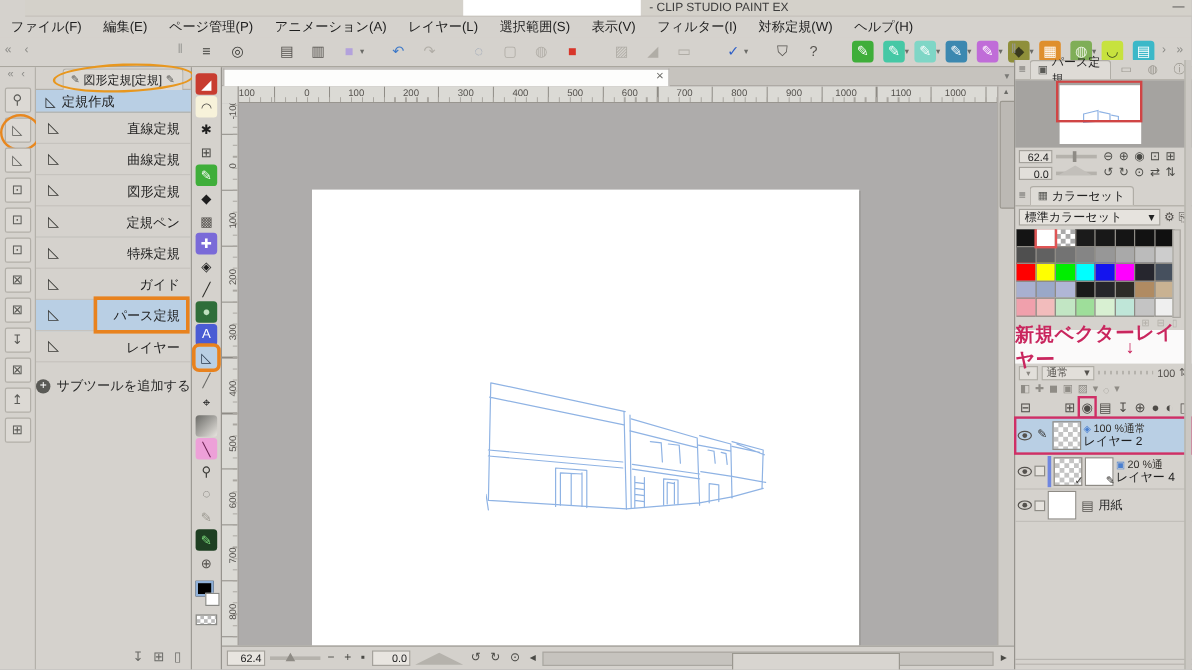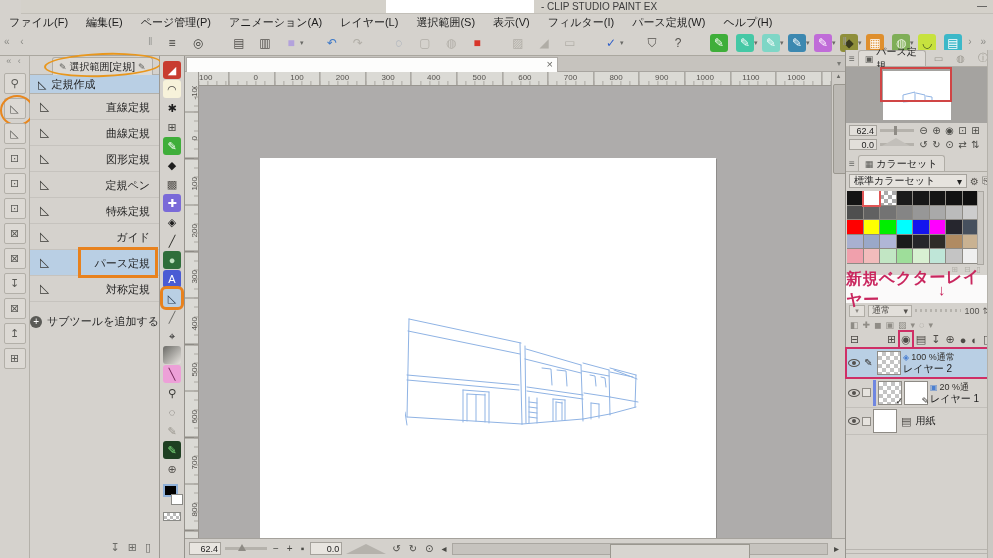--- a/index.html
+++ b/index.html
@@ -192,21 +192,21 @@
 <div class="menubar">
 
 <span class="menu-item">ファイル(F)</span>
     <span class="menu-item">編集(E)</span>
     <span class="menu-item">ページ管理(P)</span>
     <span class="menu-item">アニメーション(A)</span>
     <span class="menu-item">レイヤー(L)</span>
     <span class="menu-item">選択範囲(S)</span>
     <span class="menu-item">表示(V)</span>
     <span class="menu-item">フィルター(I)</span>
-    <span class="menu-item">パース定規(W)</span>
+    <span class="menu-item">対称定規(W)</span>
     <span class="menu-item">ヘルプ(H)</span>
   </div>
 
 <div class="toolbar">
   <span class="tbar-left">« ‹</span>
   <span class="tbar-mid">‖</span>
   <div class="tbar-icons">
 
       <div class="t-ic" style="color: rgb(58, 58, 54);">≡</div>
       <span class="t-dd"></span>
@@ -341,21 +341,21 @@
       <div class="sb-btn">↥</div>
 
       <div class="sb-btn">⊞</div>
     </div>
 </div>
 
 <div class="subtool">
   <div class="st-tabrow">
     <div class="st-tab">
       <span class="ptab-ic">✎</span>
-      <span>選択範囲[定規]</span>
+      <span>図形定規[定規]</span>
       <span class="ptab-ic">✎</span>
     </div>
     <div class="st-ellipse"></div>
   </div>
   <div class="st-head">
     <span class="ric">◺</span>
     <span>定規作成</span>
   </div>
   <div>
 
@@ -389,21 +389,21 @@
         <span class="lbl">ガイド</span>
       </div>
 
       <div class="st-item sel hl">
         <span class="ric">◺</span>
         <span class="lbl">パース定規</span>
       </div>
 
       <div class="st-item">
         <span class="ric">◺</span>
-        <span class="lbl">対称定規</span>
+        <span class="lbl">レイヤー</span>
       </div>
     </div>
   <div class="st-add">
     <span class="plus">+</span>
     <span>サブツールを追加する</span>
   </div>
   <div class="st-bottom">
 
   <span>↧</span>
       <span>⊞</span>
@@ -730,21 +730,21 @@
       <span class="ov">✓</span>
     </div>
     <div class="thumb">
       <span class="ov">✎</span>
     </div>
     <div class="ly-text">
       <div class="ly-info">
         <span class="badge">▣</span>
         <span>20 %通</span>
       </div>
-      <span class="ly-name">レイヤー 1</span>
+      <span class="ly-name">レイヤー 4</span>
     </div>
   </div>
   <div class="ly-row" style="height:27px;">
     <div class="eye"></div>
     <div class="chk"></div>
     <div class="thumb"></div>
     <span class="paper-ic">▤</span>
     <span class="ly-name">用紙</span>
   </div>
 

